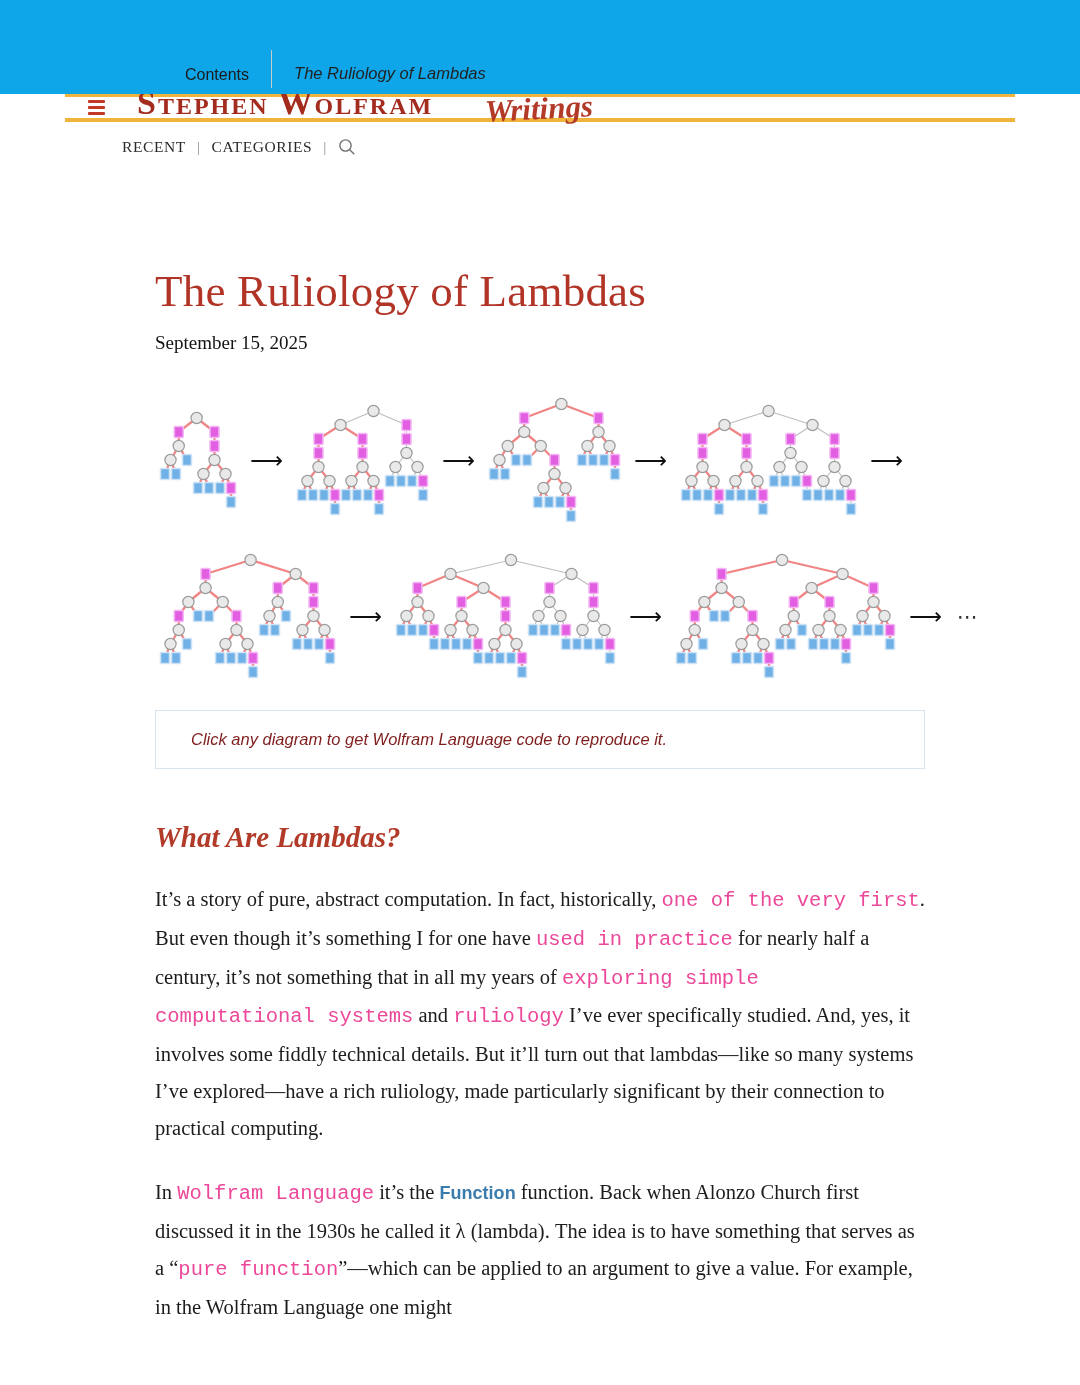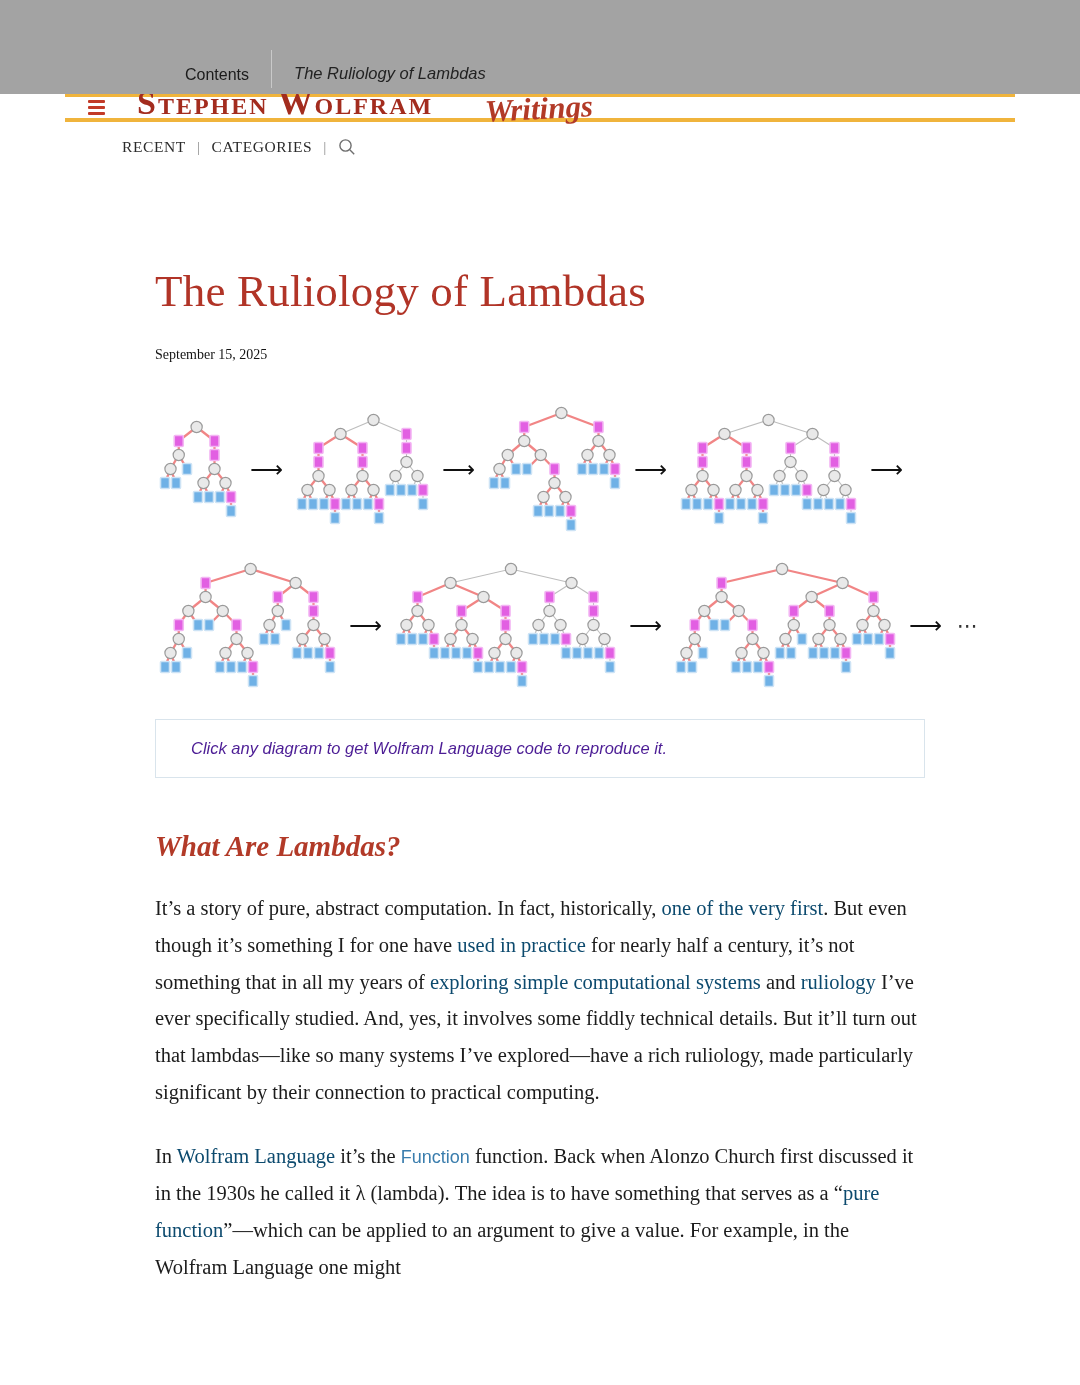--- a/index.html
+++ b/index.html
@@ -1,20 +1,20 @@
 <!DOCTYPE html>
 <html><head>
 <meta charset="utf-8">
 <style>
   * { margin:0; padding:0; box-sizing:border-box; }
   html,body { background:#ffffff; width:1080px; font-family:"Liberation Serif", serif; }
   body { position:relative; min-height:1385px; overflow:hidden; }
 
   
-  .topbar { position:relative; z-index:3; background:#a3a3a3; height:94px;
+  .topbar { position:relative; z-index:3; background:#0ea5e9; height:94px;
             display:flex; align-items:flex-end; padding:0 8px 10px 185px;
             font-family:"Liberation Sans", sans-serif; }
   .topbar .contents-btn { font-size:16px; color:#1b1b1b; cursor:pointer; }
   .topbar .bar-sep { width:1px; background:#c9c9c9; height:38px; margin:0 22px -4px 22px; }
   .topbar .crumb { font-size:16.5px; font-style:italic; color:#222; padding-bottom:1px; }
 
   
   .masthead { position:relative; z-index:1; margin:0 65px; width:950px;
               border-top:3px solid #f0b43c; border-bottom:4px solid #f0b43c;
               height:28px; }
@@ -32,41 +32,41 @@
   .nav { margin:16px 0 0 122px; font-family:"Liberation Serif", serif; font-size:15.5px;
          letter-spacing:0.6px; color:#2b2b2b; display:flex; align-items:center; }
   .nav .nav-item { cursor:pointer; }
   .nav .sep { color:#8f8f8f; margin:0 11px; font-weight:100; }
   .nav svg { display:block; cursor:pointer; }
 
   
   .content { margin:0 155px; width:770px; }
   .page-title { margin-top:110px; font-size:45px; color:#b13427; font-weight:normal;
                 letter-spacing:0.2px; line-height:1.15; }
-  .date { margin-top:29px; font-size:14px; color:#141414; }
+  .date { margin-top:14px; font-size:19px; color:#141414; }
 
   
   .diagrams { margin-top:40px; }
   .treerow { display:flex; align-items:center; margin-bottom:22px; width:max-content; }
   .treerow svg { display:block; cursor:pointer; }
   .arrow-glyph { font-family:"DejaVu Sans", sans-serif; font-size:23px; color:#111;
                  margin:0 9px; line-height:1; }
   .dots-glyph { font-family:"DejaVu Sans", sans-serif; font-size:21px; color:#333; margin-left:6px; }
 
   
   .caption-box { margin-top:26px; border:1px solid #d9e4ec; padding:19px 20px 19px 35px; }
   .caption-box span { font-family:"Liberation Sans", sans-serif; font-style:italic;
-                      font-size:16.5px; color:#4c1d95; }
+                      font-size:16.5px; color:#7f1d1d; }
 
   
   .section-heading { margin-top:52px; font-style:italic; font-weight:bold;
                      font-size:29px; color:#b23a28; }
   .para { margin-top:27px; font-size:20.5px; line-height:1.8; color:#1c1c1c; }
-  .para .lnk { color:#0c4a6e; text-decoration:none; cursor:pointer; }
-  .para .code { font-family:"Liberation Sans", sans-serif; font-weight:normal;
+  .para .lnk { color:#ec4899; text-decoration:none; cursor:pointer;font-family:Liberation Mono, monospace; }
+  .para .code { font-family:"Liberation Sans", sans-serif; font-weight:bold;
                 font-size:0.88em; color:#3a7dad; }
   .tail-pad { height:95px; }
 </style>
 </head>
 <body>
 
 <div class="topbar">
   <span class="contents-btn">Contents</span>
   <span class="bar-sep"></span>
   <span class="crumb">The Ruliology of Lambdas</span>

